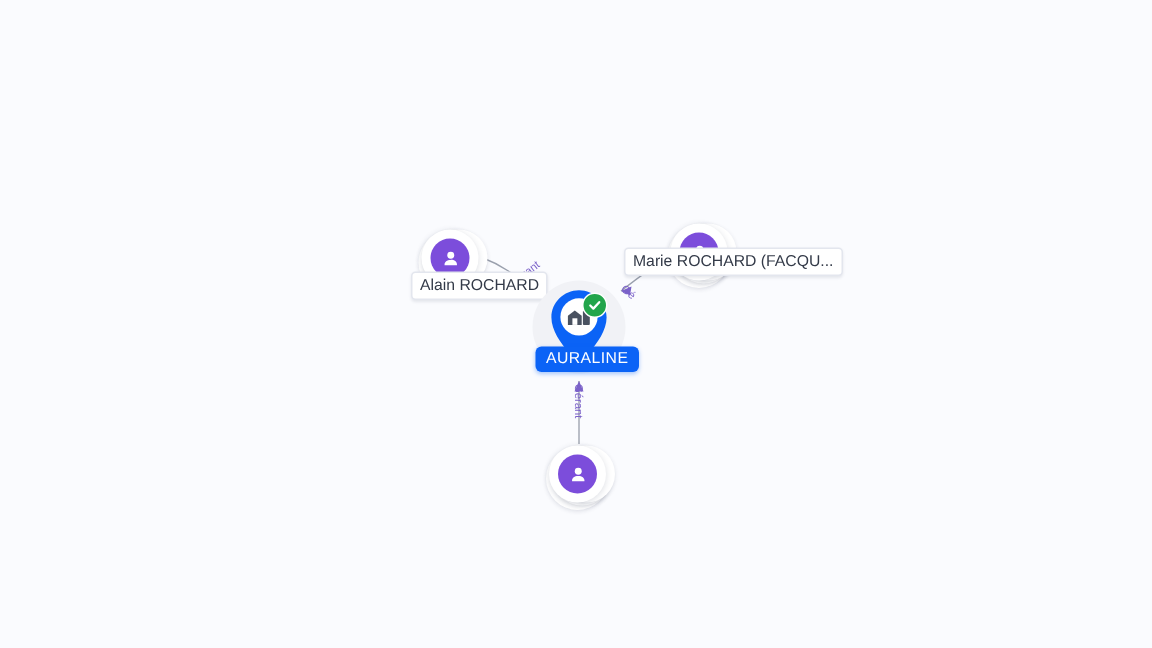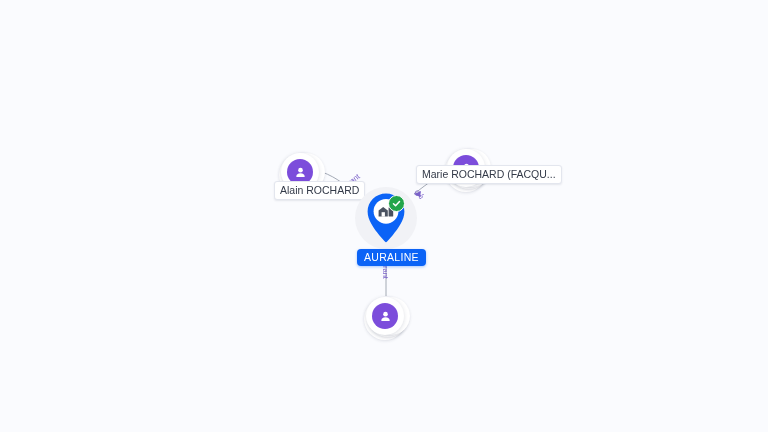--- a/index.html
+++ b/index.html
@@ -219,15 +219,15 @@
         <rect x="24.6" y="16.3" width="4.6" height="9.3" rx="0.6"></rect>
       </g>
       <rect x="17.6" y="21.2" width="3.3" height="4.4" fill="#ffffff"></rect>
     </svg>
     <div class="company-badge">
       <svg width="9" height="9" viewBox="0 0 24 24" fill="none" stroke="#ffffff" stroke-width="4" stroke-linecap="round" stroke-linejoin="round">
         <polyline points="4,12.5 9.5,18 20,6.5"></polyline>
       </svg>
     </div>
   </div>
-  <div class="company-label" style="left:357px; top:249px;">AURALINE</div>
+  <div class="company-label" style="left:357px; top:231px;">AURALINE</div>
 
 </div>
 
 </body></html>

